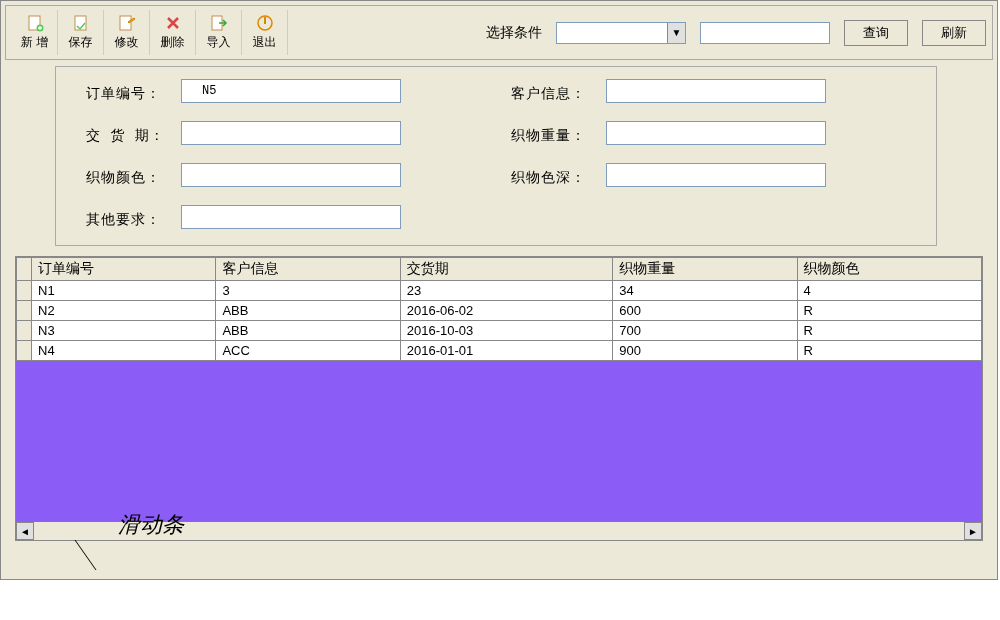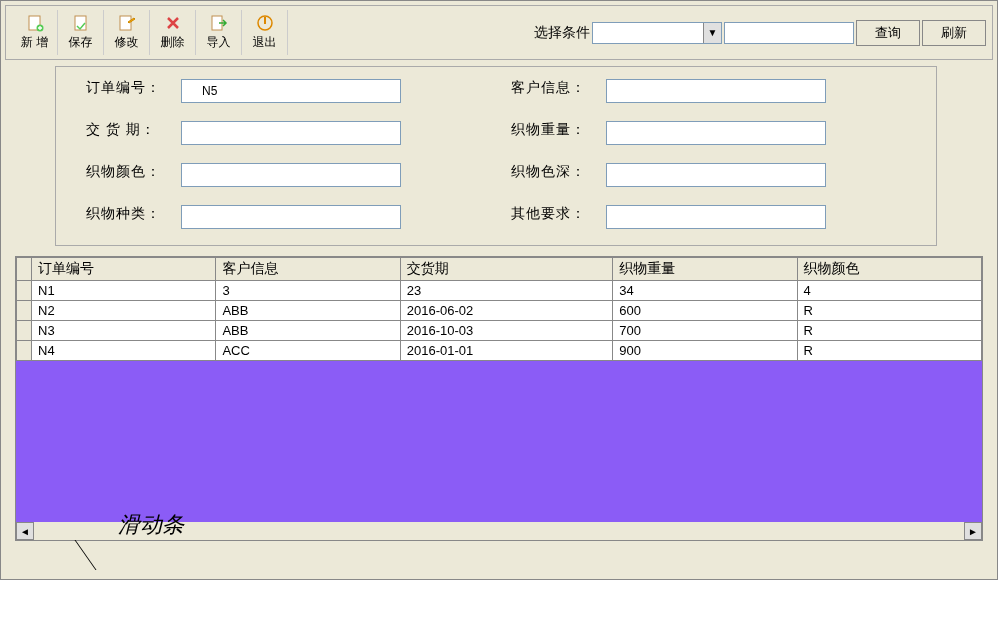--- a/index.html
+++ b/index.html
@@ -91,21 +91,21 @@
       margin-bottom: 2px;
       display: flex;
       align-items: center;
       justify-content: center;
     }
     
     .filter-area {
       margin-left: auto;
       display: flex;
       align-items: center;
-      gap: 2px;
+      gap: 14px;
     }
     
     .filter-label {
       font-size: 14px;
     }
     
     .combo {
       height: 22px;
       width: 130px;
       border: 1px solid #7f9db9;
@@ -152,21 +152,22 @@
       border: 1px solid #aaa;
       background: #ece9d8;
       display: grid;
       grid-template-columns: 1fr 1fr;
       row-gap: 18px;
       column-gap: 30px;
     }
     
     .form-row {
       display: flex;
-      align-items: flex-start;
+      align-items: flex-end;
+      font-family: Liberation Mono, monospace;
     }
     
     .form-label {
       width: 95px;
       font-size: 14px;
       text-align: justify;
       letter-spacing: 1px;
     }
     
     .form-input {
@@ -350,24 +351,20 @@
     <div class="form-row">
       <span class="form-label">织物重量：</span>
       <input class="form-input" value="" style="">
     </div>
     <div class="form-row">
       <span class="form-label">织物颜色：</span>
       <input class="form-input" value="" style="">
     </div>
     <div class="form-row">
       <span class="form-label">织物色深：</span>
-      <input class="form-input" value="" style="">
-    </div>
-    <div class="form-row">
-      <span class="form-label">织物种类：</span>
       <input class="form-input" value="" style="">
     </div>
     <div class="form-row">
       <span class="form-label">其他要求：</span>
       <input class="form-input" value="" style="">
     </div>
   </div>
 
   <div class="table-wrapper">
     <table>

